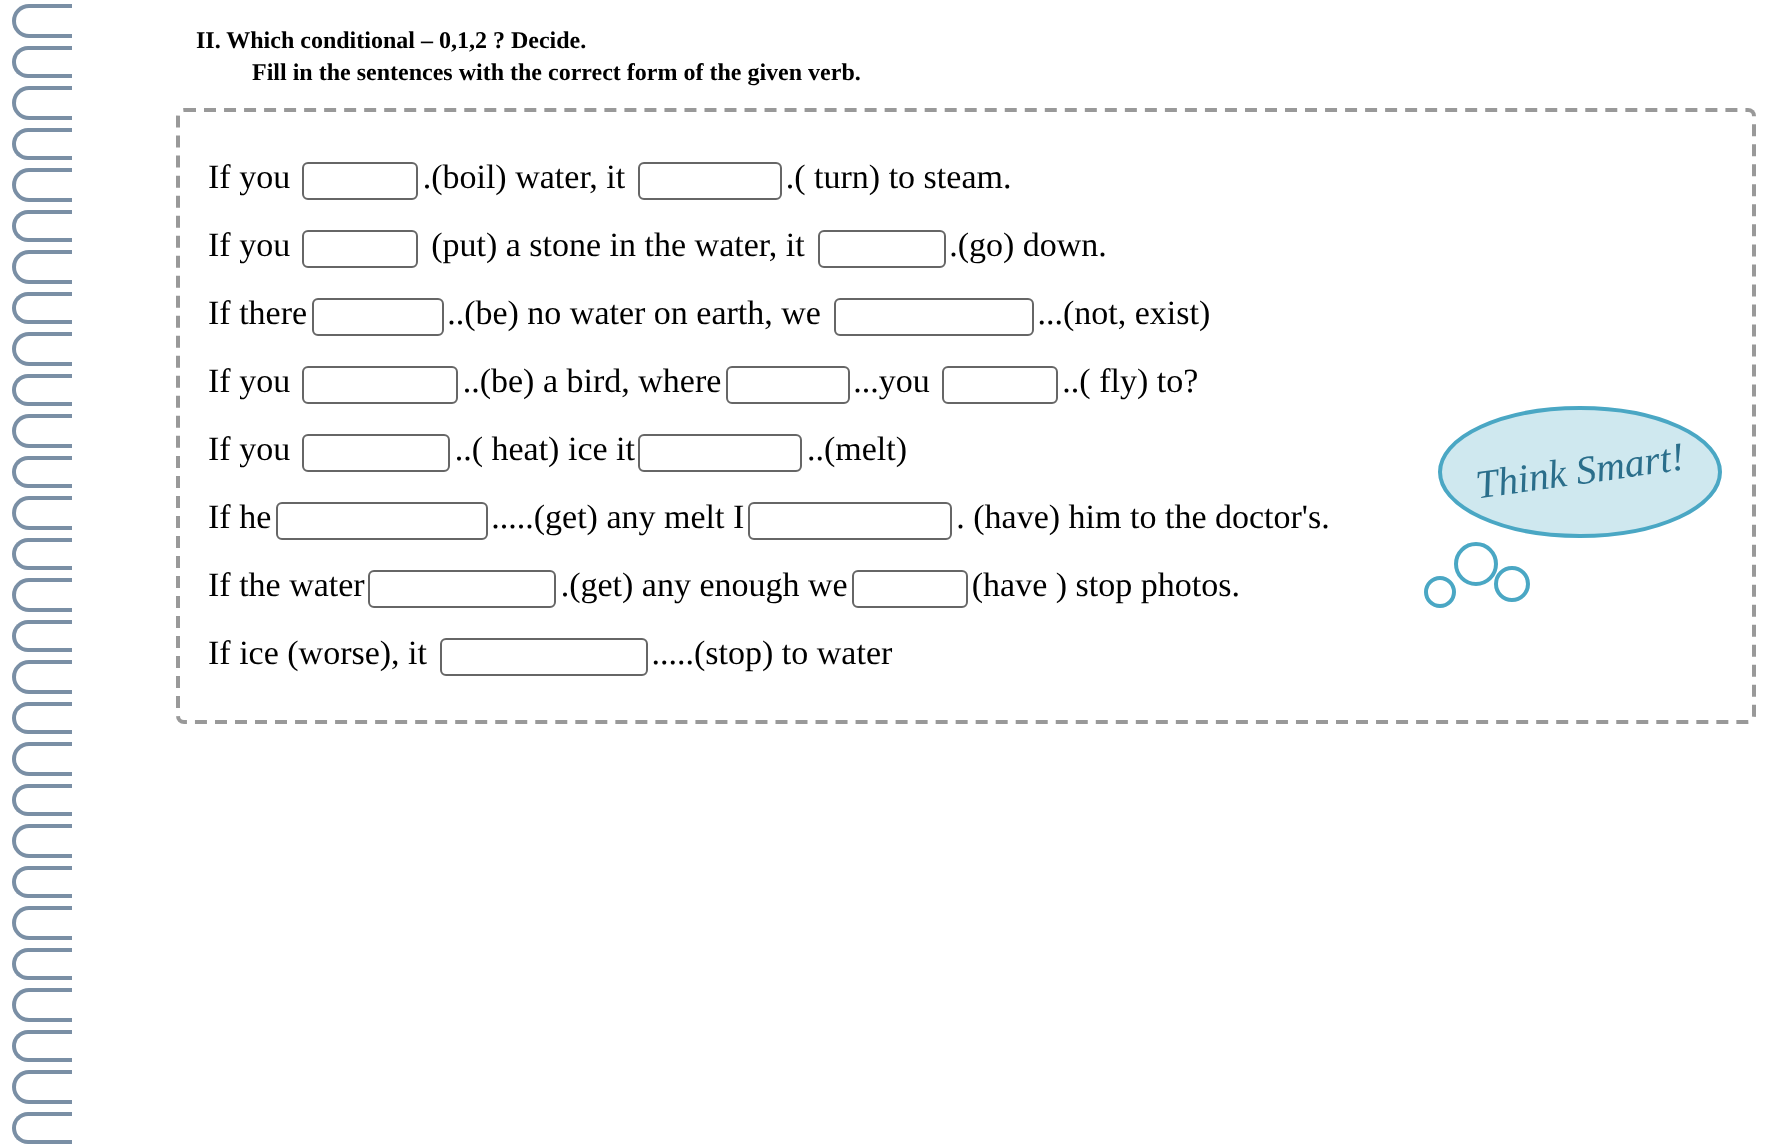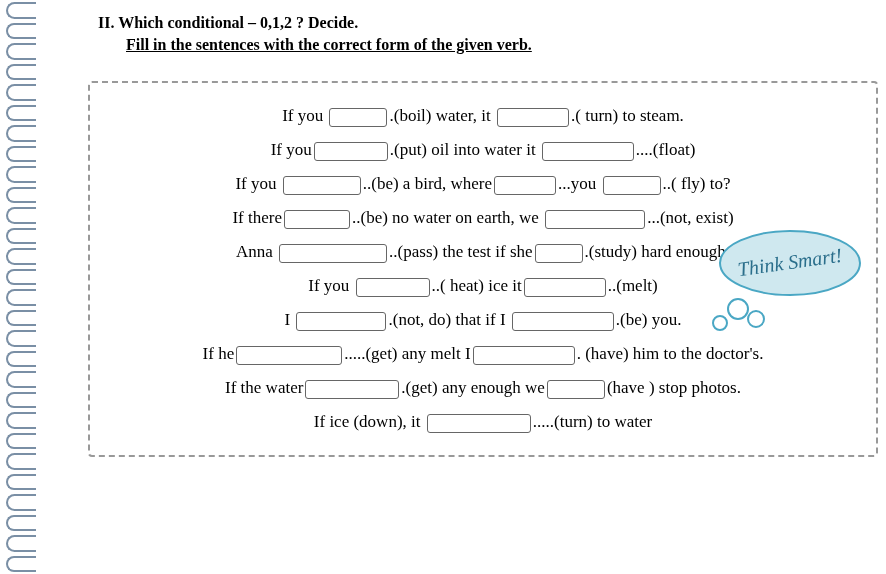--- a/index.html
+++ b/index.html
@@ -30,40 +30,38 @@
     border-radius: 10px 0 0 10px;
     margin: 2px 0 2px 6px;
     background: #fff;
   }
   .content {
     margin-left: 48px;
     padding: 12px 8px 0 50px;
   }
   .title {
     font-weight: bold;
-    font-size: 16px;
+    font-size: 12px;
     line-height: 1.35;
-    margin-bottom: 26px;
+    margin-bottom: 10px;
   }
   .title .l2 {
     padding-left: 28px;
-    text-decoration: underline;
   }
   .exercise-box {
     border: 2px dashed #999;
     border-radius: 4px;
     padding: 16px 14px 16px 14px;
     font-size: 17px;
     line-height: 2.0;
     position: relative;
     margin-left: -10px;
   }
   .row {
     white-space: nowrap;
-    text-align: center;
   }
   .blank {
     display: inline-block;
     border: 1px solid #666;
     border-radius: 3px;
     height: 17px;
     vertical-align: middle;
     background: #fff;
     margin: 0 2px;
   }
@@ -112,29 +110,27 @@
 
 <div class="content">
   <div class="title">
     <span>II. Which conditional – 0,1,2 ? Decide.</span><br>
     <span class="l2">Fill in the sentences with the correct form  of the given verb.</span>
   </div>
 
   <div class="exercise-box" id="exercise-box">
 
     <div class="row"><span>If you </span><span class="blank" style="width: 56px;"></span><span>.(boil) water, it </span><span class="blank" style="width: 70px;"></span><span>.( turn) to steam.</span></div>
-      <div class="row"><span>If you</span><span class="blank" style="width: 72px;"></span><span>.(put) oil into water it  </span><span class="blank" style="width: 90px;"></span><span>....(float)</span></div>
+      <div class="row"><span>If you </span><span class="blank" style="width: 56px;"></span><span> (put) a stone in the water, it </span><span class="blank" style="width: 62px;"></span><span>.(go) down.</span></div>
+      <div class="row"><span>If there</span><span class="blank" style="width: 64px;"></span><span>..(be) no water on earth, we </span><span class="blank" style="width: 98px;"></span><span>...(not, exist)</span></div>
       <div class="row"><span>If you </span><span class="blank" style="width: 76px;"></span><span>..(be) a bird, where</span><span class="blank" style="width: 60px;"></span><span>...you </span><span class="blank" style="width: 56px;"></span><span>..( fly) to?</span></div>
-      <div class="row"><span>If there</span><span class="blank" style="width: 64px;"></span><span>..(be) no water on earth, we </span><span class="blank" style="width: 98px;"></span><span>...(not, exist)</span></div>
-      <div class="row"><span>Anna </span><span class="blank" style="width: 106px;"></span><span>..(pass) the test if she</span><span class="blank" style="width: 46px;"></span><span>.(study) hard enough.</span></div>
       <div class="row"><span>If you </span><span class="blank" style="width: 72px;"></span><span>..( heat)  ice it</span><span class="blank" style="width: 80px;"></span><span>..(melt)</span></div>
-      <div class="row"><span>I </span><span class="blank" style="width: 88px;"></span><span>.(not, do) that if I </span><span class="blank" style="width: 100px;"></span><span>.(be) you.</span></div>
       <div class="row"><span>If he</span><span class="blank" style="width: 104px;"></span><span>.....(get) any melt I</span><span class="blank" style="width: 100px;"></span><span>. (have) him to the doctor's.</span></div>
       <div class="row"><span>If the water</span><span class="blank" style="width: 92px;"></span><span>.(get) any enough we</span><span class="blank" style="width: 56px;"></span><span>(have ) stop photos.</span></div>
-      <div class="row"><span>If ice (down), it </span><span class="blank" style="width: 102px;"></span><span>.....(turn) to water</span></div>
+      <div class="row"><span>If ice (worse), it </span><span class="blank" style="width: 102px;"></span><span>.....(stop) to water</span></div>
       <div class="bubble">
       <svg width="180" height="120" viewBox="0 0 180 120">
         <ellipse cx="100" cy="40" rx="70" ry="32" fill="#cfe8ef" stroke="#4aa7c4" stroke-width="2"></ellipse>
         <circle cx="48" cy="86" r="10" fill="none" stroke="#4aa7c4" stroke-width="2"></circle>
         <circle cx="30" cy="100" r="7" fill="none" stroke="#4aa7c4" stroke-width="2"></circle>
         <circle cx="66" cy="96" r="8" fill="none" stroke="#4aa7c4" stroke-width="2"></circle>
         <text x="100" y="46" text-anchor="middle" font-family="cursive" font-style="italic" font-size="20" fill="#2a6e8b" transform="rotate(-8 100 40)" id="bubble-text-svg">Think Smart!</text>
       </svg>
     </div>
 

